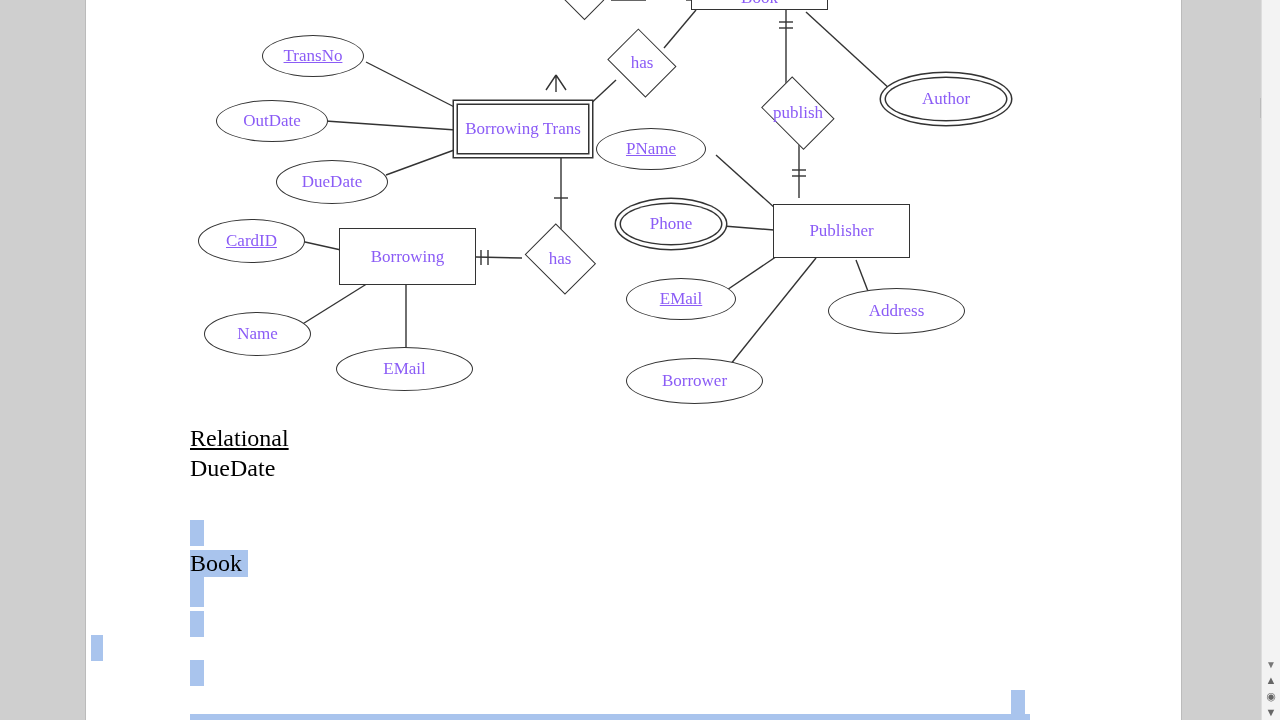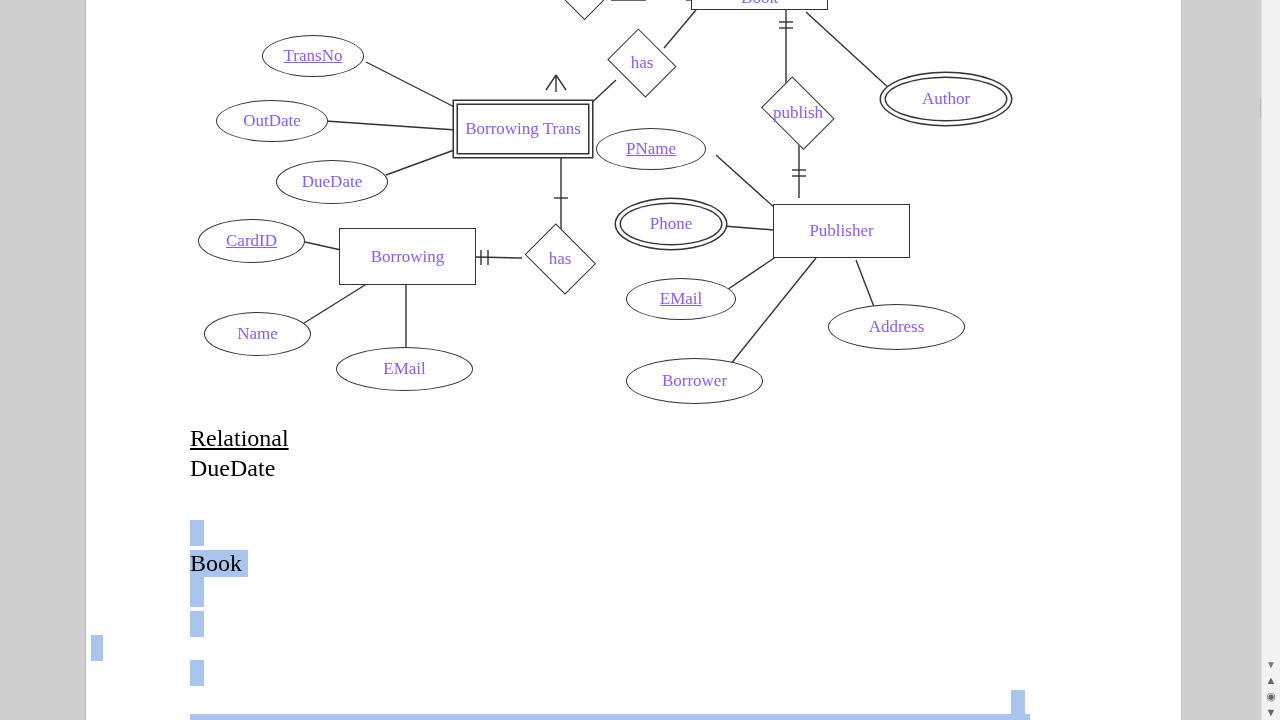--- a/index.html
+++ b/index.html
@@ -133,21 +133,21 @@
       </div>
 <div class="shape double-ellipse" style="left:535px;top:204px;width:100px;height:40px">
         <span>Phone</span>
       </div>
 <div class="shape ellipse" style="left:540px;top:278px;width:108px;height:40px">
         <span class="underline">EMail</span>
       </div>
 <div class="shape ellipse" style="left:540px;top:358px;width:135px;height:44px">
         <span>Borrower</span>
       </div>
-<div class="shape ellipse" style="left:742px;top:304px;width:135px;height:44px">
+<div class="shape ellipse" style="left:742px;top:288px;width:135px;height:44px">
         <span>Address</span>
       </div>
 
 <div class="shape rect" style="left:253px;top:228px;width:135px;height:55px">
         <span>Borrowing</span>
       </div>
 
 <div class="shape diamond" style="left:436px;top:230px;width:76px;height:58px">
         <div class="rot"></div>
         <span class="lbl">has</span>

